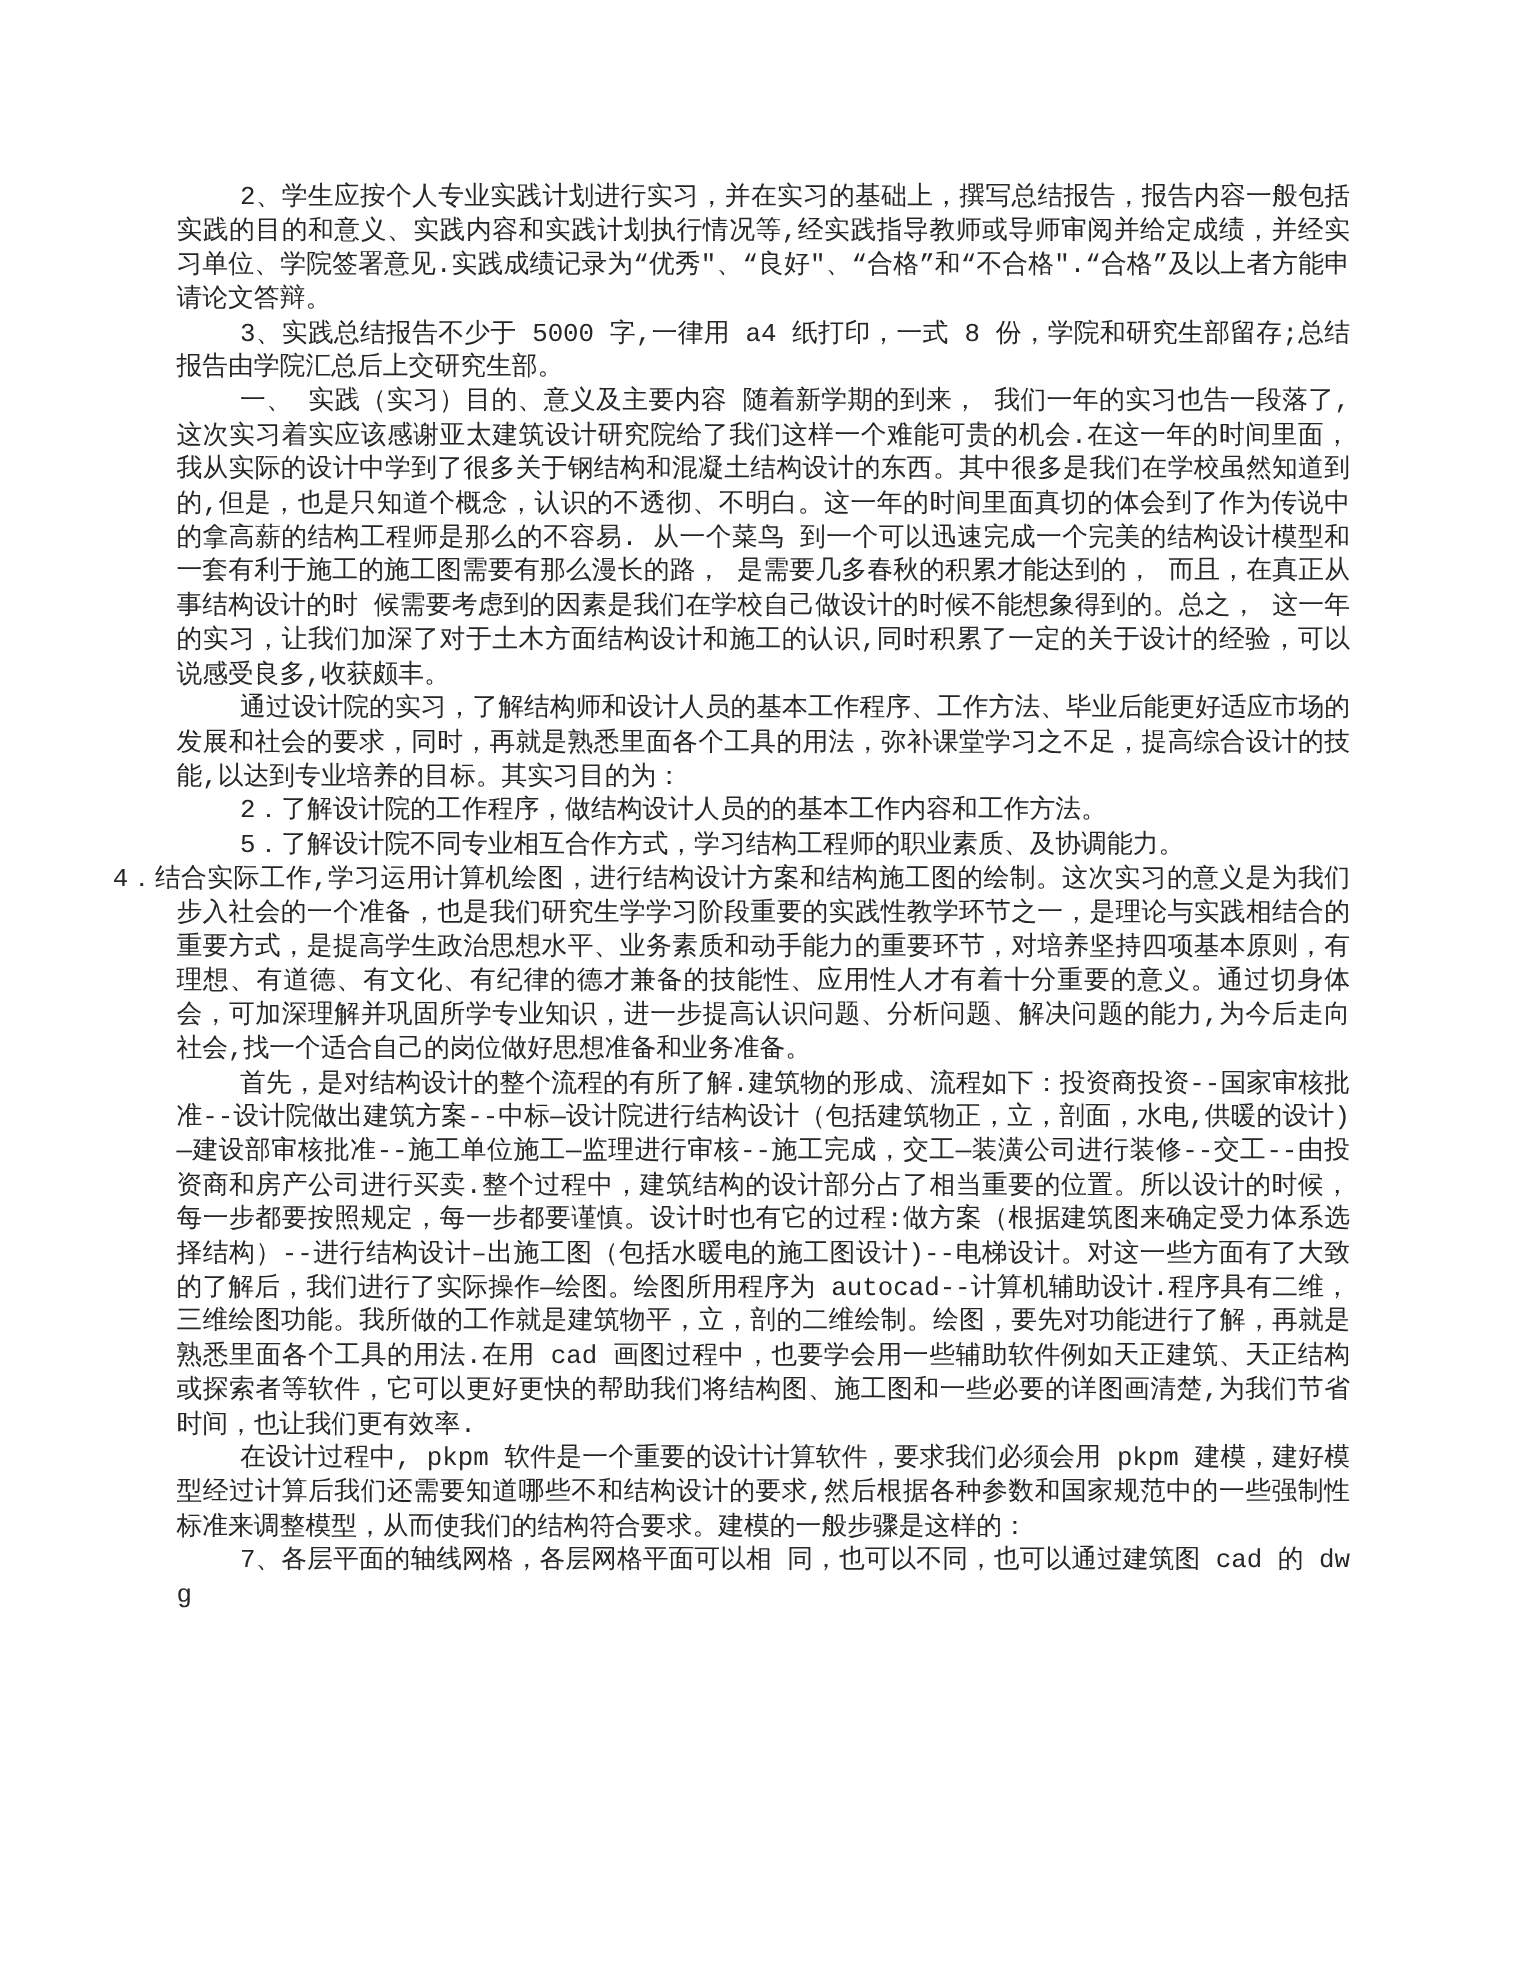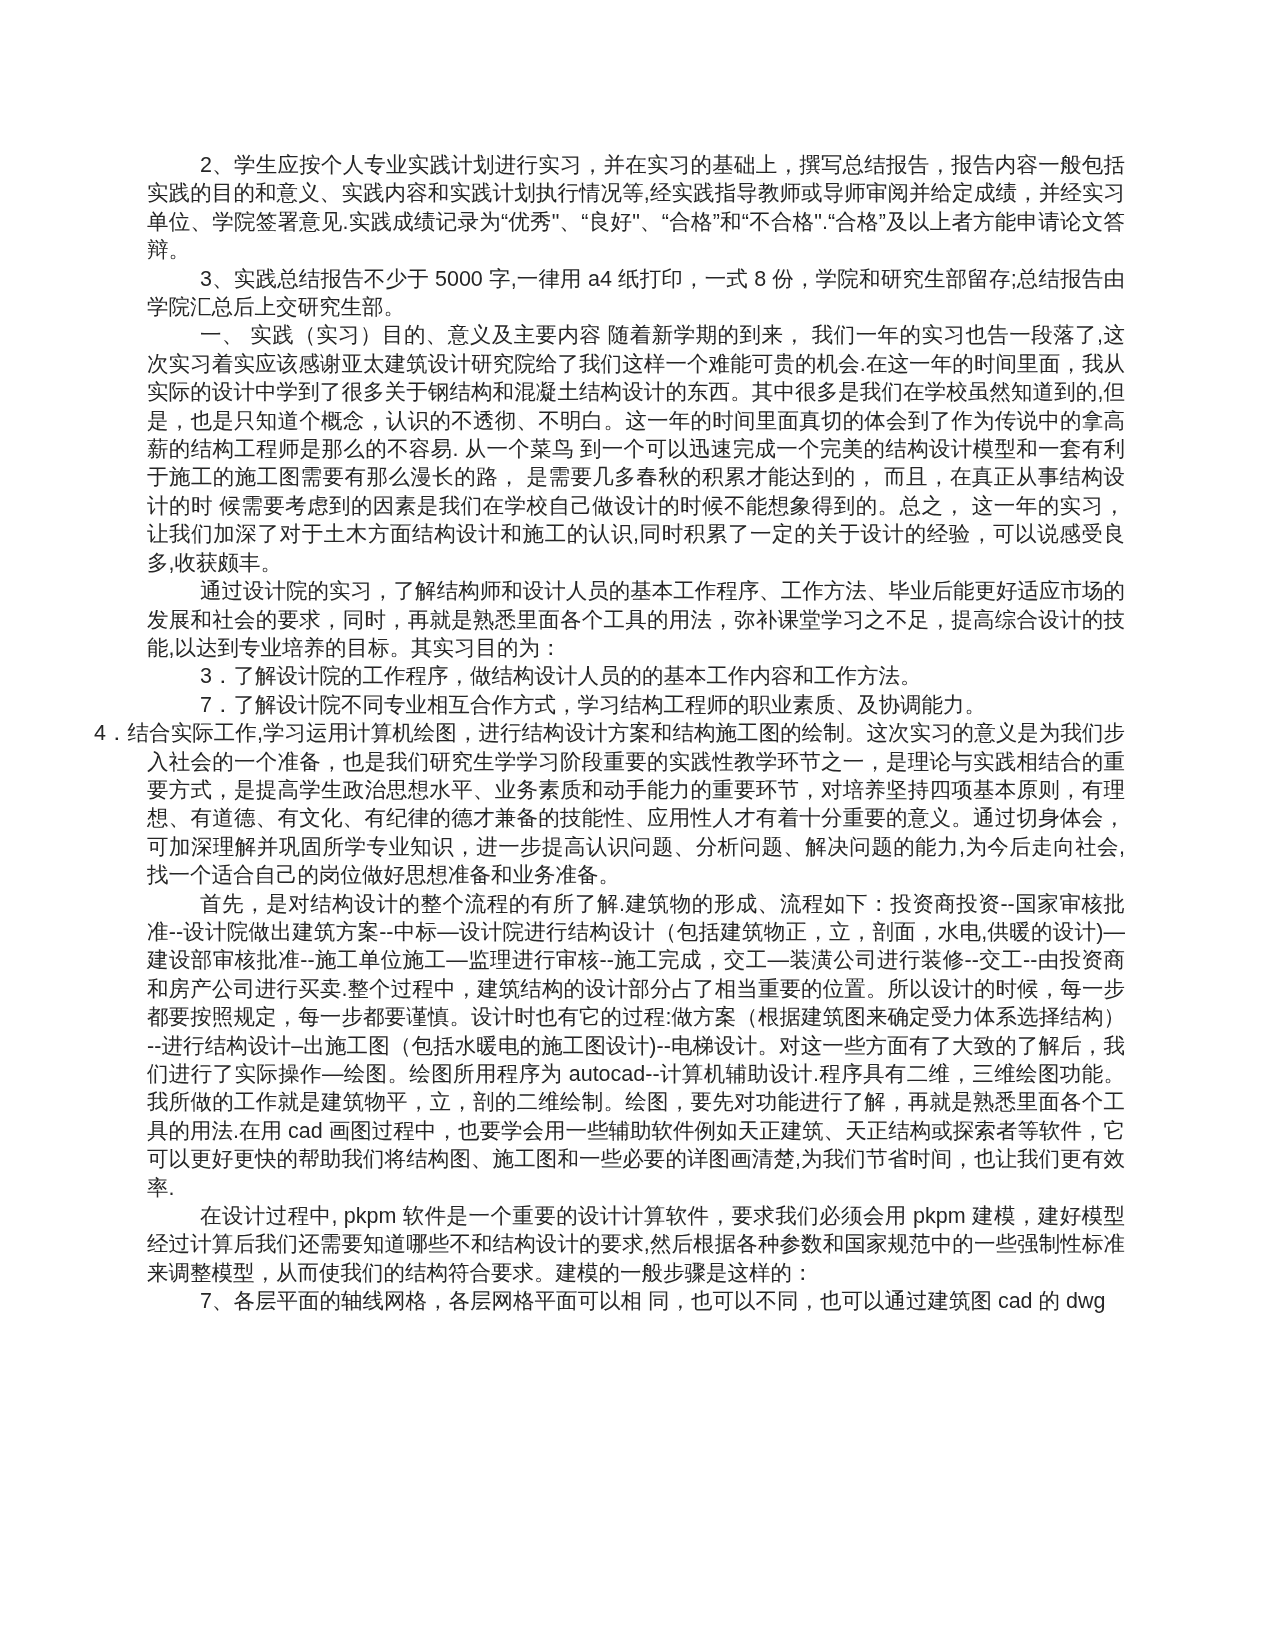--- a/index.html
+++ b/index.html
@@ -9,21 +9,21 @@
   }
   .page {
     position: relative;
     width: 1275px;
     height: 1650px;
     background: #ffffff;
     overflow: hidden;
     box-sizing: border-box;
     padding: 151px 150px 0 147px;
     
-    font-family: Liberation Sans, sans-serif;
+    font-family: Liberation Mono, monospace;
     font-size: 21.5px;
     line-height: 28.4px;
     color: #262626;
     border-radius: 32px;
   }
   .doc-body {
     width: 978px;
   }
   .doc-body p {
     margin: 0;
@@ -44,20 +44,20 @@
 </style>
 </head>
 <body>
 
 <div class="page" style="background: rgb(255, 255, 255); color: rgb(38, 38, 38);">
   <div class="doc-body">
       <p class="p-normal">2、学生应按个人专业实践计划进行实习，并在实习的基础上，撰写总结报告，报告内容一般包括实践的目的和意义、实践内容和实践计划执行情况等,经实践指导教师或导师审阅并给定成绩，并经实习单位、学院签署意见.实践成绩记录为“优秀"、“良好"、“合格”和“不合格".“合格”及以上者方能申请论文答辩。</p>
       <p class="p-normal">3、实践总结报告不少于 5000 字,一律用 a4 纸打印，一式 8 份，学院和研究生部留存;总结报告由学院汇总后上交研究生部。</p>
       <p class="p-normal">一、 实践（实习）目的、意义及主要内容 随着新学期的到来， 我们一年的实习也告一段落了,这次实习着实应该感谢亚太建筑设计研究院给了我们这样一个难能可贵的机会.在这一年的时间里面，我从实际的设计中学到了很多关于钢结构和混凝土结构设计的东西。其中很多是我们在学校虽然知道到的,但是，也是只知道个概念，认识的不透彻、不明白。这一年的时间里面真切的体会到了作为传说中的拿高薪的结构工程师是那么的不容易. 从一个菜鸟 到一个可以迅速完成一个完美的结构设计模型和一套有利于施工的施工图需要有那么漫长的路， 是需要几多春秋的积累才能达到的， 而且，在真正从事结构设计的时 候需要考虑到的因素是我们在学校自己做设计的时候不能想象得到的。总之， 这一年的实习，让我们加深了对于土木方面结构设计和施工的认识,同时积累了一定的关于设计的经验，可以说感受良多,收获颇丰。</p>
       <p class="p-normal">通过设计院的实习，了解结构师和设计人员的基本工作程序、工作方法、毕业后能更好适应市场的发展和社会的要求，同时，再就是熟悉里面各个工具的用法，弥补课堂学习之不足，提高综合设计的技能,以达到专业培养的目标。其实习目的为：</p>
-      <p class="p-list">3．了解设计院的工作程序，做结构设计人员的的基本工作内容和工作方法。</p>
-      <p class="p-list">7．了解设计院不同专业相互合作方式，学习结构工程师的职业素质、及协调能力。</p>
+      <p class="p-list">2．了解设计院的工作程序，做结构设计人员的的基本工作内容和工作方法。</p>
+      <p class="p-list">5．了解设计院不同专业相互合作方式，学习结构工程师的职业素质、及协调能力。</p>
       <p class="p-hang">4．结合实际工作,学习运用计算机绘图，进行结构设计方案和结构施工图的绘制。这次实习的意义是为我们步入社会的一个准备，也是我们研究生学学习阶段重要的实践性教学环节之一，是理论与实践相结合的重要方式，是提高学生政治思想水平、业务素质和动手能力的重要环节，对培养坚持四项基本原则，有理想、有道德、有文化、有纪律的德才兼备的技能性、应用性人才有着十分重要的意义。通过切身体会，可加深理解并巩固所学专业知识，进一步提高认识问题、分析问题、解决问题的能力,为今后走向社会,找一个适合自己的岗位做好思想准备和业务准备。</p>
       <p class="p-normal">首先，是对结构设计的整个流程的有所了解.建筑物的形成、流程如下：投资商投资--国家审核批准--设计院做出建筑方案--中标—设计院进行结构设计（包括建筑物正，立，剖面，水电,供暖的设计)—建设部审核批准--施工单位施工—监理进行审核--施工完成，交工—装潢公司进行装修--交工--由投资商和房产公司进行买卖.整个过程中，建筑结构的设计部分占了相当重要的位置。所以设计的时候，每一步都要按照规定，每一步都要谨慎。设计时也有它的过程:做方案（根据建筑图来确定受力体系选择结构）--进行结构设计–出施工图（包括水暖电的施工图设计)--电梯设计。对这一些方面有了大致的了解后，我们进行了实际操作—绘图。绘图所用程序为 autocad--计算机辅助设计.程序具有二维，三维绘图功能。我所做的工作就是建筑物平，立，剖的二维绘制。绘图，要先对功能进行了解，再就是熟悉里面各个工具的用法.在用 cad 画图过程中，也要学会用一些辅助软件例如天正建筑、天正结构或探索者等软件，它可以更好更快的帮助我们将结构图、施工图和一些必要的详图画清楚,为我们节省时间，也让我们更有效率.</p>
       <p class="p-normal">在设计过程中, pkpm 软件是一个重要的设计计算软件，要求我们必须会用 pkpm 建模，建好模型经过计算后我们还需要知道哪些不和结构设计的要求,然后根据各种参数和国家规范中的一些强制性标准来调整模型，从而使我们的结构符合要求。建模的一般步骤是这样的：</p>
       <p class="p-list">7、各层平面的轴线网格，各层网格平面可以相 同，也可以不同，也可以通过建筑图 cad 的 dwg</p>
     </div>
 </div>
 
 </body></html>

